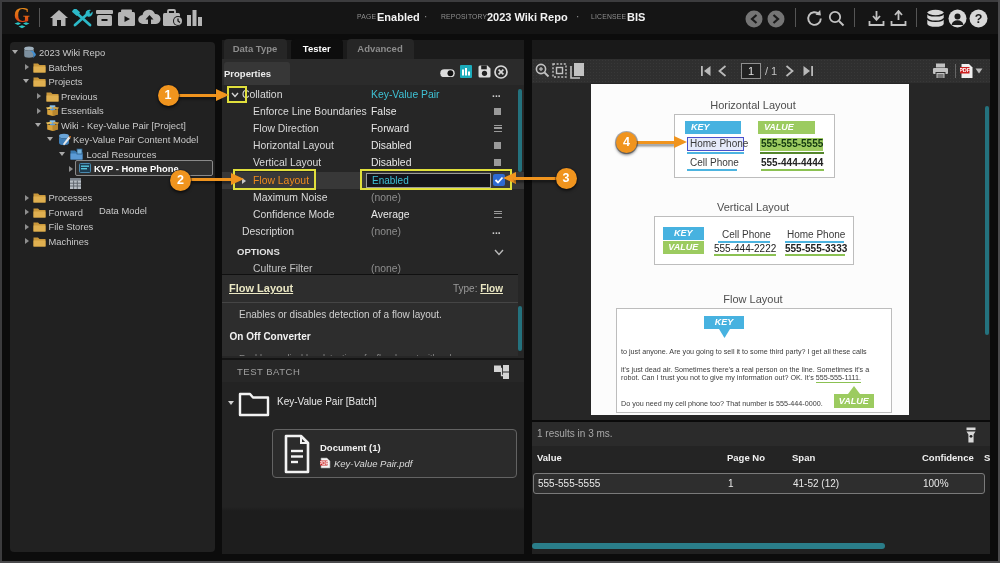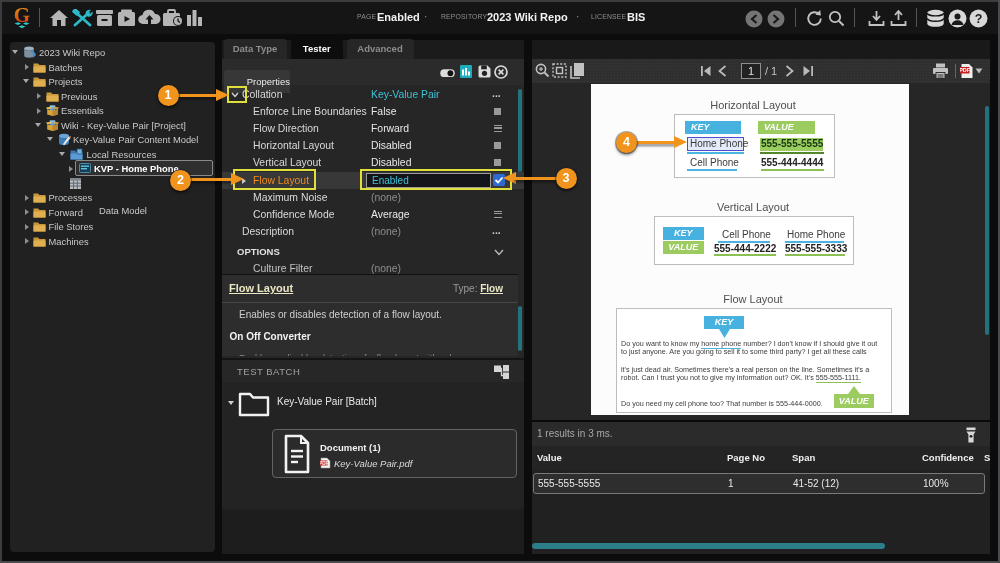--- a/index.html
+++ b/index.html
@@ -32,23 +32,23 @@
 .tarr.col { border-top:3.5px solid transparent; border-bottom:3.5px solid transparent; border-left:4.5px solid #8f8f8f; margin-top:1px; }
 .ticon { position:absolute; top:1px; width:13px; height:13px; }
 
 
 .tab { position:absolute; top:38.5px; height:20.5px; line-height:20.5px; font-size:9.5px;
   font-weight:bold; text-align:center; color:#8d8d8d; background:#262626; border-radius:4px 4px 0 0; }
 .tab.active { background:#0d0d0d; color:#ffffff; }
 
 
 #propshead { position:absolute; left:222px; top:59px; width:302px; height:26px; background:#2b2b2b; }
-#propchip { position:absolute; left:2px; top:11px; width:66px; height:23px; background:#373737;
-  border-radius:3px 3px 0 0; color:#ececec; font-size:9.5px; font-weight:normal;
-  line-height:23px; text-align:right; }
+#propchip { position:absolute; left:2px; top:3px; width:66px; height:23px; background:#373737;
+  border-radius:3px 3px 0 0; color:#ececec; font-size:9.5px; font-weight:bold;
+  line-height:23px; text-align:left; }
 .prow { position:absolute; left:222px; width:302px; height:17.1px; font-size:10.4px; }
 .plabel { position:absolute; top:0; line-height:17.1px; color:#dadada; white-space:nowrap; }
 .pval { position:absolute; left:149px; top:0; line-height:17.1px; color:#e8e8e8; white-space:nowrap; }
 .teal { color:#3fc1d4; }
 .gray { color:#8d8d8d; }
 .pdots { position:absolute; left:270px; top:0; line-height:15px; color:#cccccc; font-weight:bold; }
 .psq { position:absolute; left:272px; top:5px; width:7px; height:7px; background:#9a9a9a; }
 .pham { position:absolute; left:271.5px; top:5px; width:8.5px; height:7px;
   border-top:1.5px solid #9a9a9a; border-bottom:1.5px solid #9a9a9a; }
 .pham::after { content:""; position:absolute; left:0; top:1.3px; width:8.5px; height:1.5px; background:#9a9a9a; }
@@ -581,32 +581,31 @@
         <div class="ul-green" style="left:170px; top:85px; width:63px;"></div>
 
         <div class="doctitle" style="left:62px; top:117px;">Vertical Layout</div>
         <div class="docbox" style="left:63px; top:131.5px; width:200px; height:49px;"></div>
         <div class="chip blue" style="left:72px; top:143px; width:40.5px; height:13px; line-height:13px;">KEY</div>
         <div class="dtext" style="left:131px; top:145px;">Cell Phone</div>
         <div class="ul-blue" style="left:127px; top:156.5px; width:52px;"></div>
         <div class="dtext" style="left:196px; top:145px;">Home Phone</div>
         <div class="ul-blue" style="left:194px; top:156.5px; width:59px;"></div>
         <div class="chip green" style="left:72px; top:157px; width:40.5px; height:12.5px; line-height:12.5px;">VALUE</div>
-        <div class="dtext" style="left:123px; top:158.5px; font-weight:bold; color:#222;">555-444-2222</div>
+        <div class="dtext" style="left:123px; top:158.5px; font-weight:normal; color:#222;">555-444-2222</div>
         <div class="ul-green" style="left:123px; top:169.5px; width:61.5px;"></div>
         <div class="dtext" style="left:194px; top:158.5px; font-weight:bold; color:#222;">555-555-3333</div>
         <div class="ul-green" style="left:194px; top:169.5px; width:60px;"></div>
 
         <div class="doctitle" style="left:62px; top:209px;">Flow Layout</div>
         <div class="docbox" style="left:25px; top:223.5px; width:276px; height:105px;"></div>
         <div class="chip blue" style="left:112.6px; top:231.6px; width:40.8px; height:13.6px; line-height:13.6px;">KEY</div>
         <svg style="position:absolute; left:127.5px; top:245.2px;" width="11" height="9" viewBox="0 0 11 9">
             <path d="M0 0 L11 0 L5.5 9 Z" fill="#47b2e0"></path>
           </svg>
-        <div class="flowp" style="left:30px; top:254.5px;">Do you want to know my <span class="hpu">home phone</span> number? I don't know if I should give it out</div>
         <div class="flowp" style="left:30px; top:263.2px;">to just anyone. Are you going to sell it to some third party? I get all these calls</div>
         <div class="flowp" style="left:30px; top:280.6px;">it's just dead air. Sometimes there's a real person on the line. Sometimes it's a</div>
         <div class="flowp" style="left:30px; top:289.3px;">robot. Can I trust you not to give my information out? OK. It's <span class="vgu">555-555-1111.</span></div>
         <div class="flowp" style="left:30px; top:314.5px;">Do you need my cell phone too? That number is 555-444-0000.</div>
         <div class="chip green" style="left:242.5px; top:310px; width:40.5px; height:14px; line-height:14px;">VALUE</div>
         <svg style="position:absolute; left:257px; top:302.2px;" width="12" height="8" viewBox="0 0 12 8">
             <path d="M6 0 L12 8 L0 8 Z" fill="#9ccb60"></path>
           </svg>
       </div>
       <div style="position:absolute; left:453px; top:23px; width:4px; height:229px; background:#24727e; border-radius:2px;"></div>

